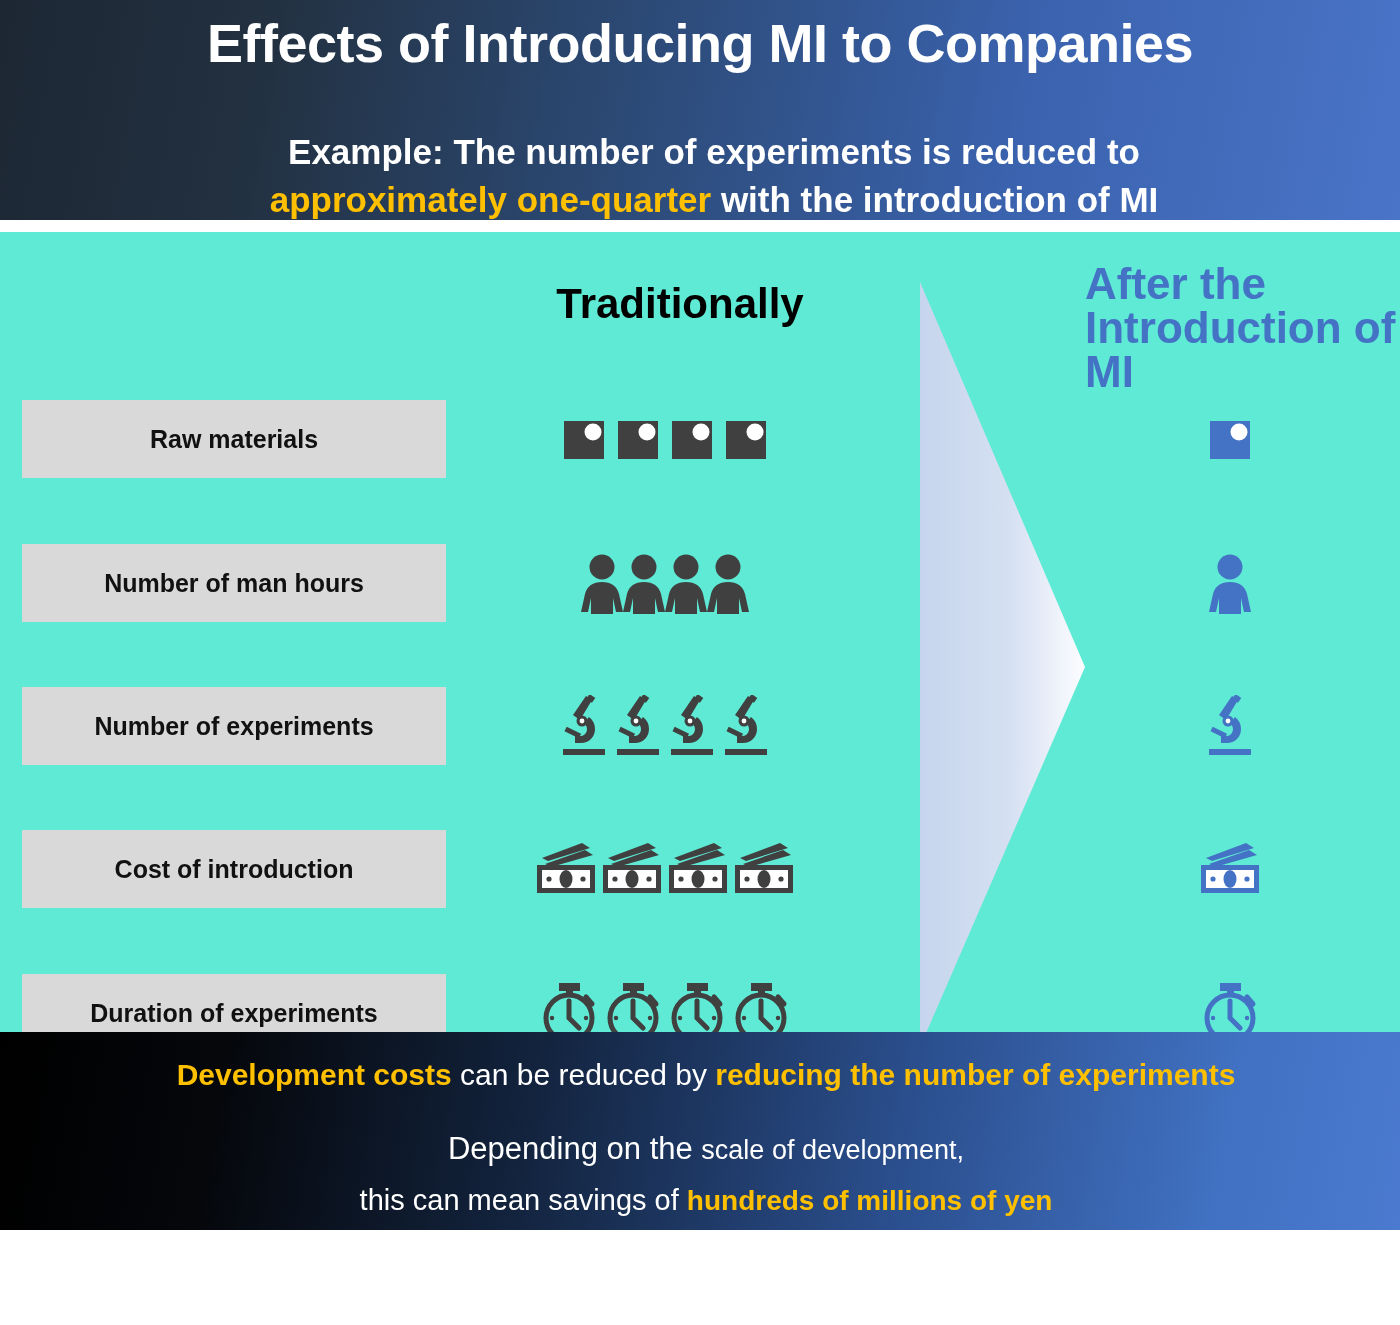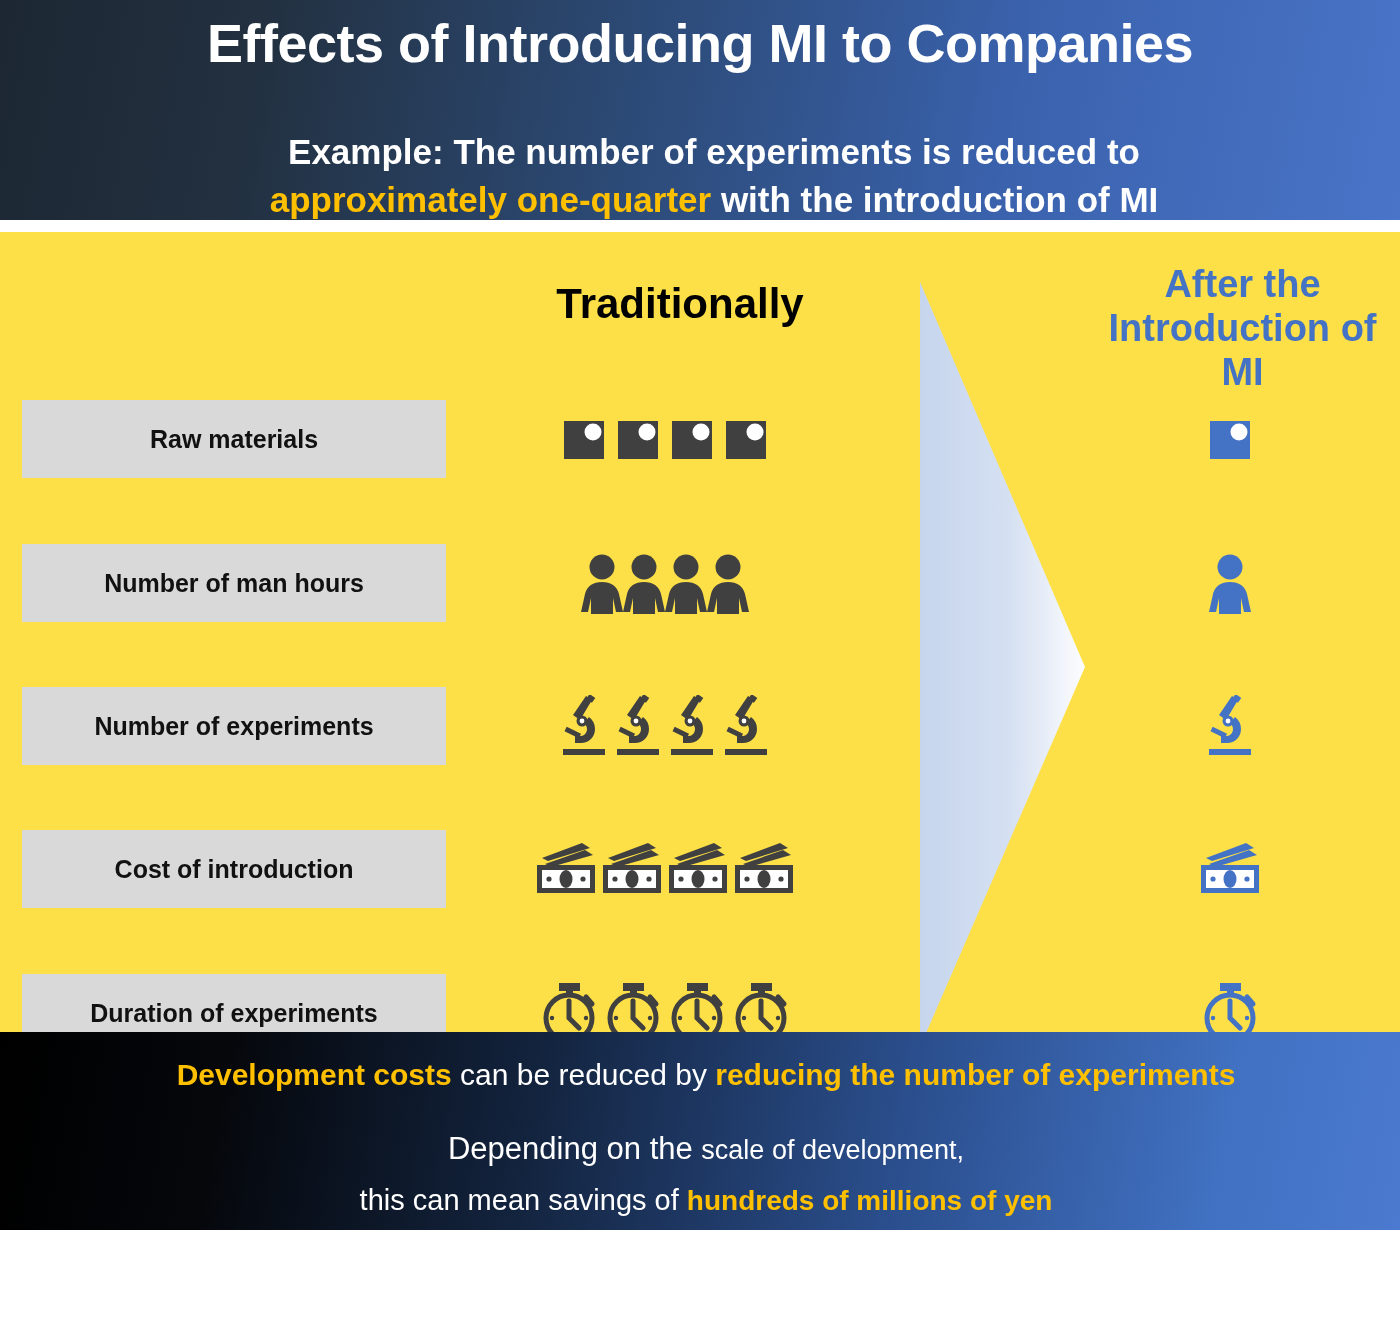--- a/index.html
+++ b/index.html
@@ -22,36 +22,36 @@
   }
   #header-sub{
     position:absolute;left:0;right:0;top:128px;
     text-align:center;color:#ffffff;
     font-size:35px;font-weight:bold;line-height:48px;margin-left:28px;
   }
   .hl-yellow{color:#ffc000;}
 
   
   #middle{
-    position:absolute;left:0;top:232px;width:1400px;height:860px;background:#fde047;
+    position:absolute;left:0;top:232px;width:1400px;height:860px;background:#5eead4;
   }
 
   
   #arrow{
     position:absolute;left:920px;top:50px;width:165px;height:765px;
   }
 
   
   #col-head-trad{
     position:absolute;left:470px;top:48px;width:420px;text-align:center;
     font-size:42px;font-weight:bold;color:#000000;
   }
   #col-head-mi{
-    position:absolute;left:1085px;top:30px;width:315px;text-align:center;
-    font-size:38px;font-weight:bold;color:#4472c4;line-height:44px;
+    position:absolute;left:1085px;top:30px;width:315px;
+    font-size:44px;font-weight:bold;color:#4472c4;line-height:44px;
   }
 
   
   .row{position:absolute;left:0;width:1284px;height:78px;}
   .row-label{
     position:absolute;left:22px;top:0;width:424px;height:78px;
     background:#d9d9d9;
     display:flex;align-items:center;justify-content:center;
     font-size:25px;font-weight:bold;color:#111111;
     text-align:center;

